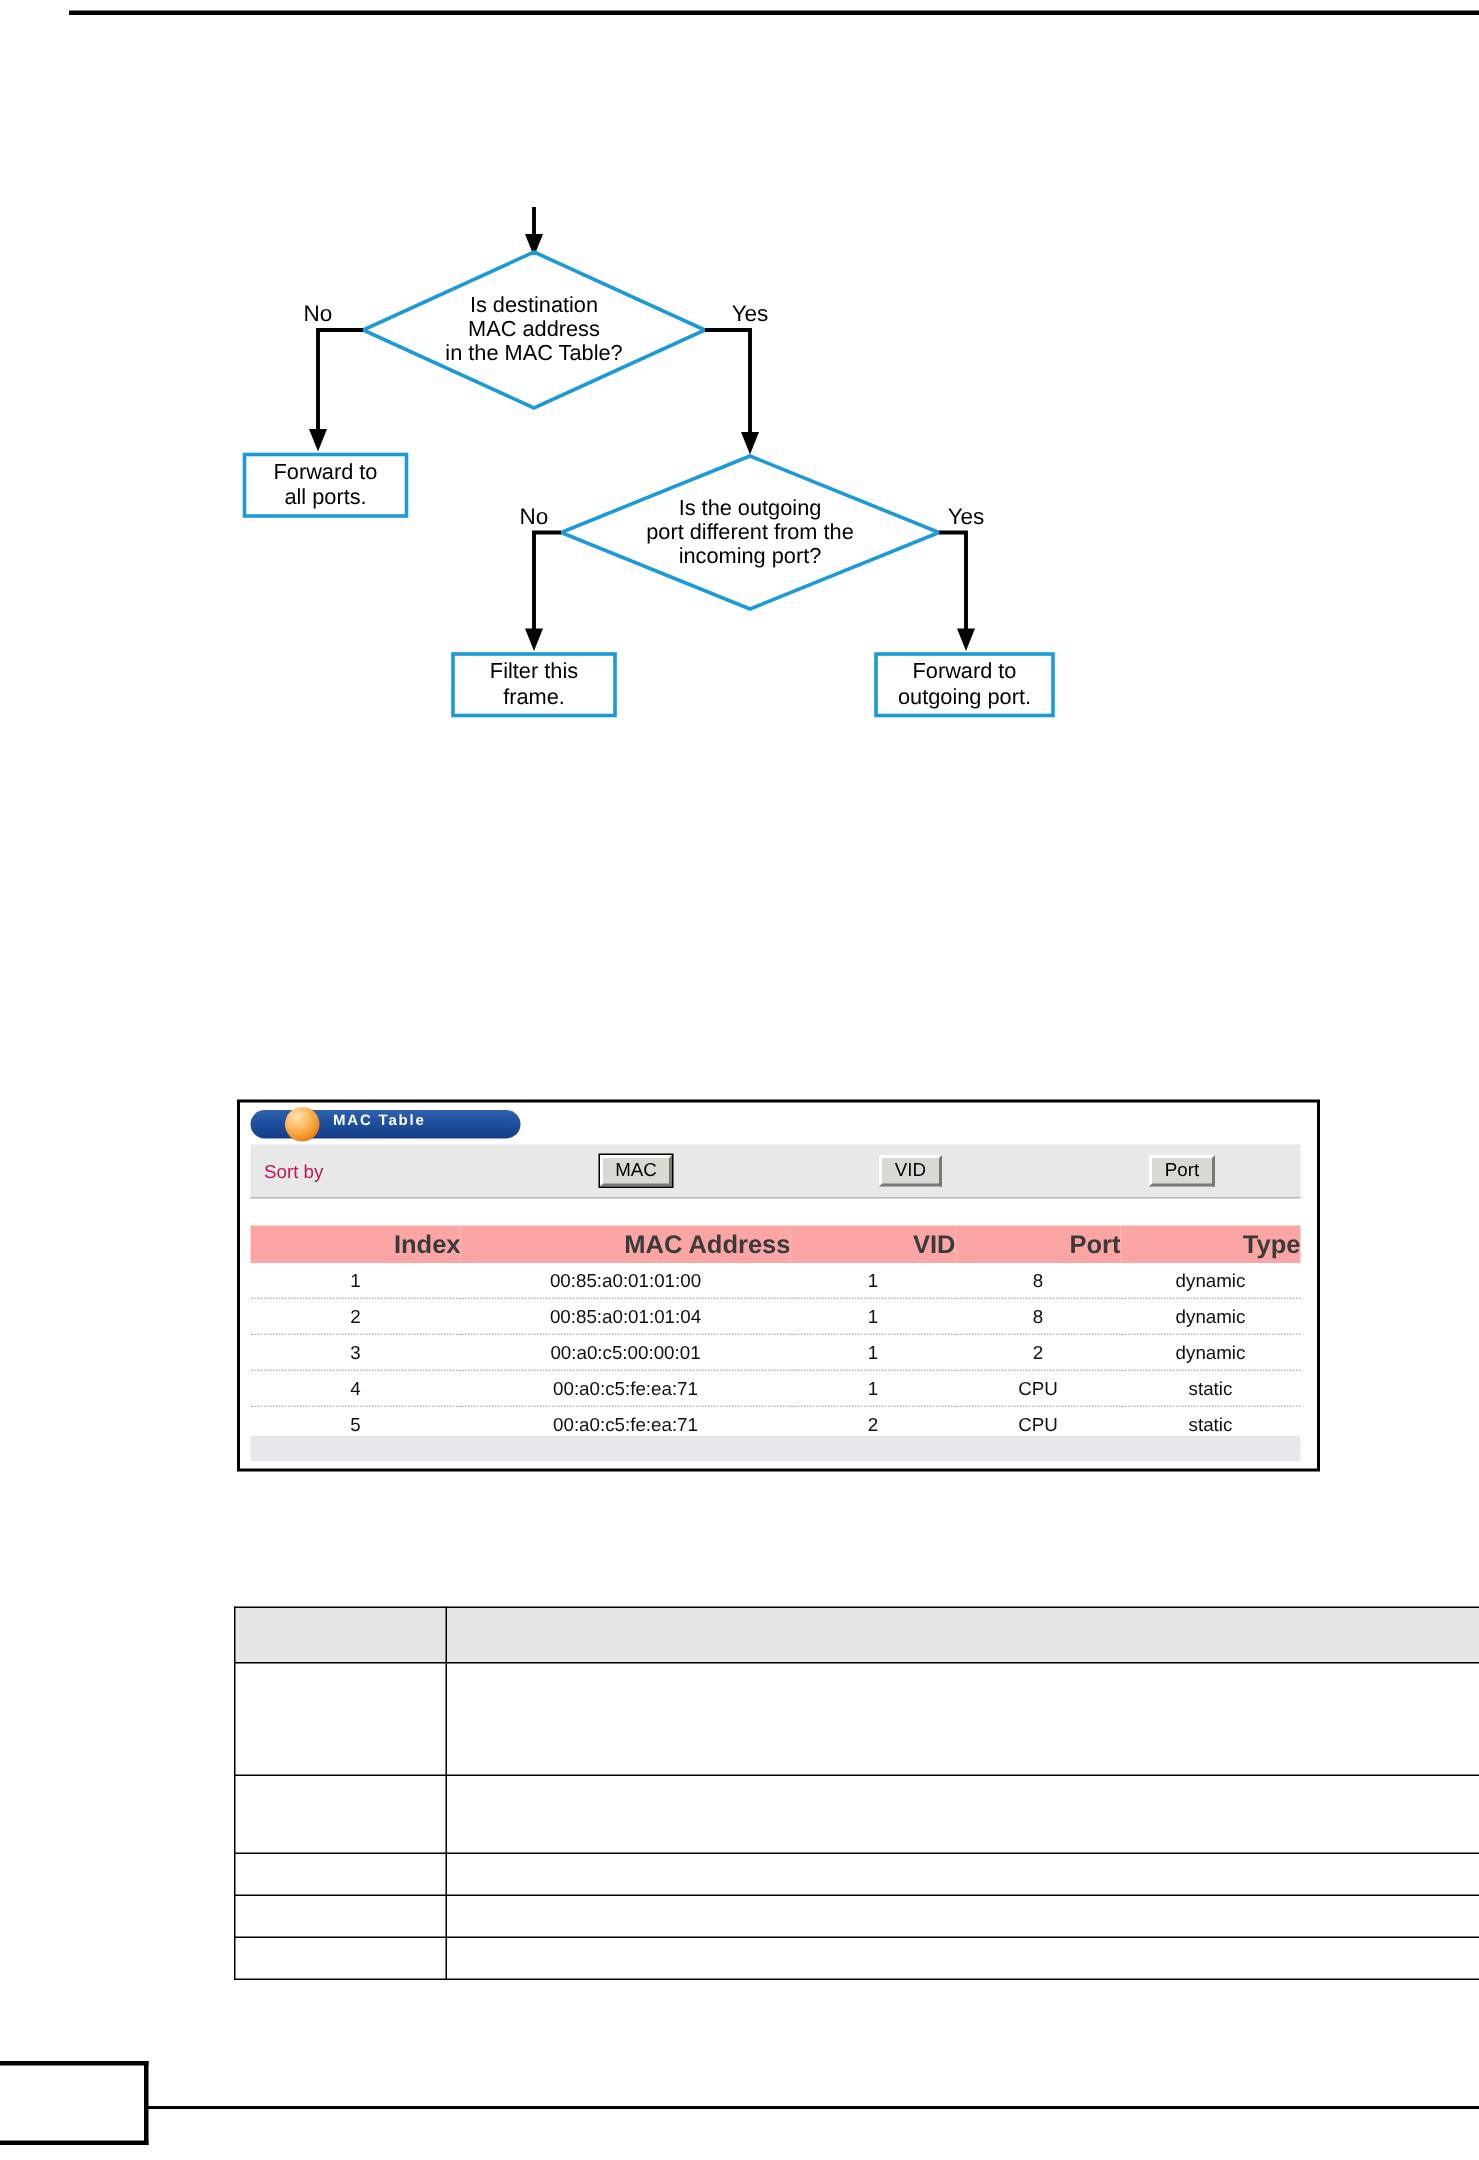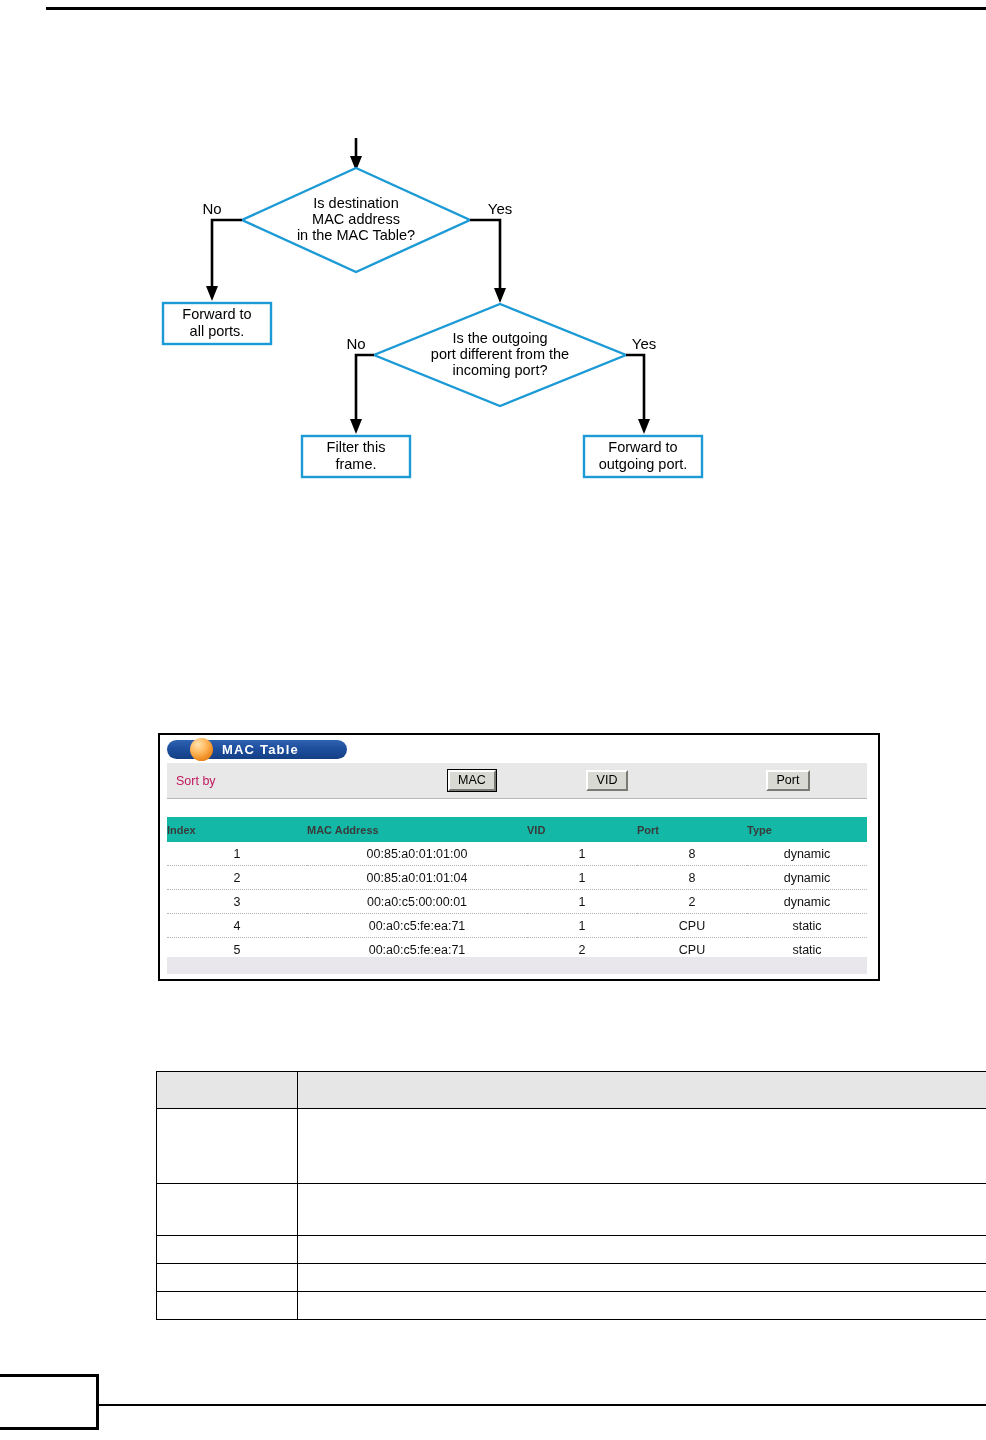--- a/index.html
+++ b/index.html
@@ -114,21 +114,21 @@
     top: -2px;
     width: 23px;
     height: 23px;
     border-radius: 50%;
     background: radial-gradient(circle at 35% 28%, #ffe3b0 0%, #ffb85c 38%, #ef8a20 70%, #c96a12 100%);
   }
   .titlebar-text {
     position: absolute;
     left: 55px;
     top: 2px;
-    font-size: 13px;
+    font-size: 10px;
     font-weight: bold;
     letter-spacing: 1.2px;
     color: #ffffff;
     font-family: "Liberation Sans", sans-serif;
     white-space: nowrap;
   }
 
   .sortbar {
     position: absolute;
     left: 7px;
@@ -161,43 +161,42 @@
     color: #000000;
     line-height: 17px;
     text-align: center;
     box-sizing: border-box;
     padding: 0 3px;
     cursor: pointer;
   }
   .sort-btn.focused {
     outline: 1px solid #000000;
     outline-offset: 0px;
-    margin-left: 48px;
   }
   .btn-mac  { left: 233px; width: 48px; }
   .btn-vid  { left: 419px; width: 42px; }
   .btn-port { left: 599px; width: 44px; }
 
   .mactable {
     position: absolute;
     left: 7px;
     top: 82px;
     width: 700px;
     border-collapse: collapse;
     font-size: 12.5px;
     table-layout: fixed;
   }
   .mactable th {
-    background: #14b8a6;
+    background: #fca5a5;
     font-weight: bold;
     color: #3a3a3a;
     height: 21px;
     padding: 2px 0;
-    text-align: left;
-    font-size: 11px;
+    text-align: right;
+    font-size: 17px;
   }
   .mactable td {
     height: 21px;
     text-align: center;
     padding: 1px 0;
     border-bottom: 1px dotted #b6b6b6;
     color: #111111;
     font-size: 12.5px;
   }
   .mactable tbody tr:first-child td { border-top: none; }

